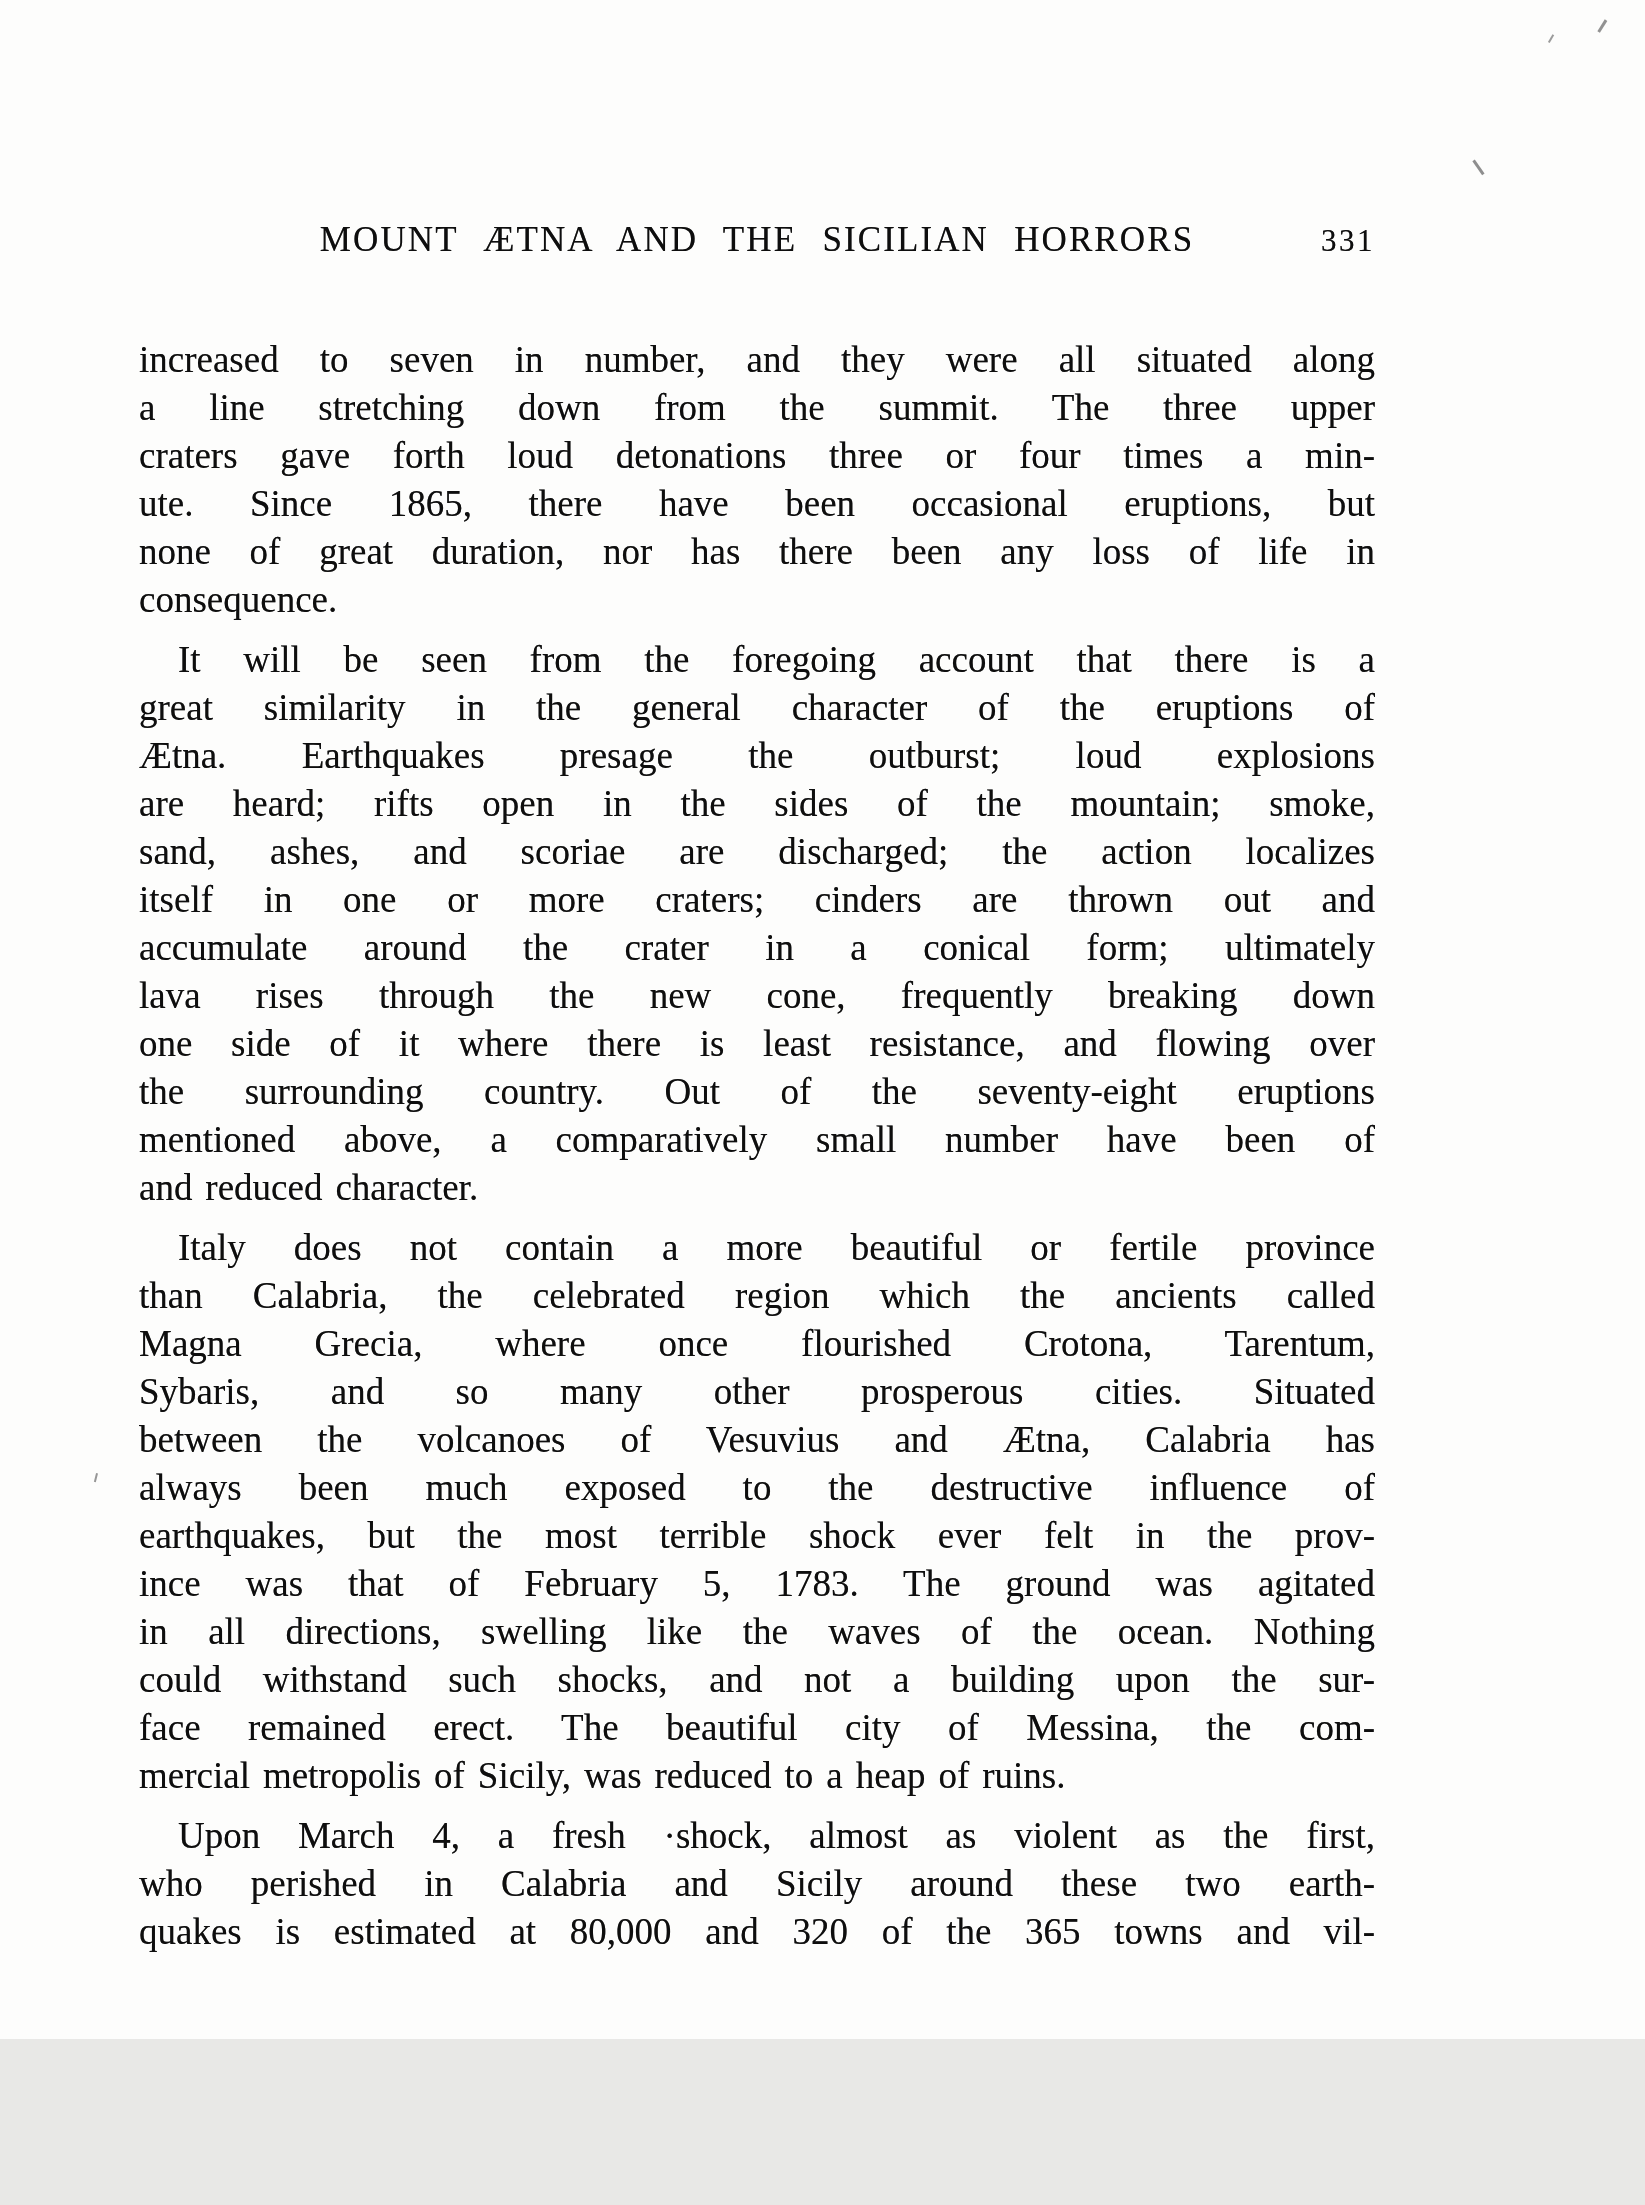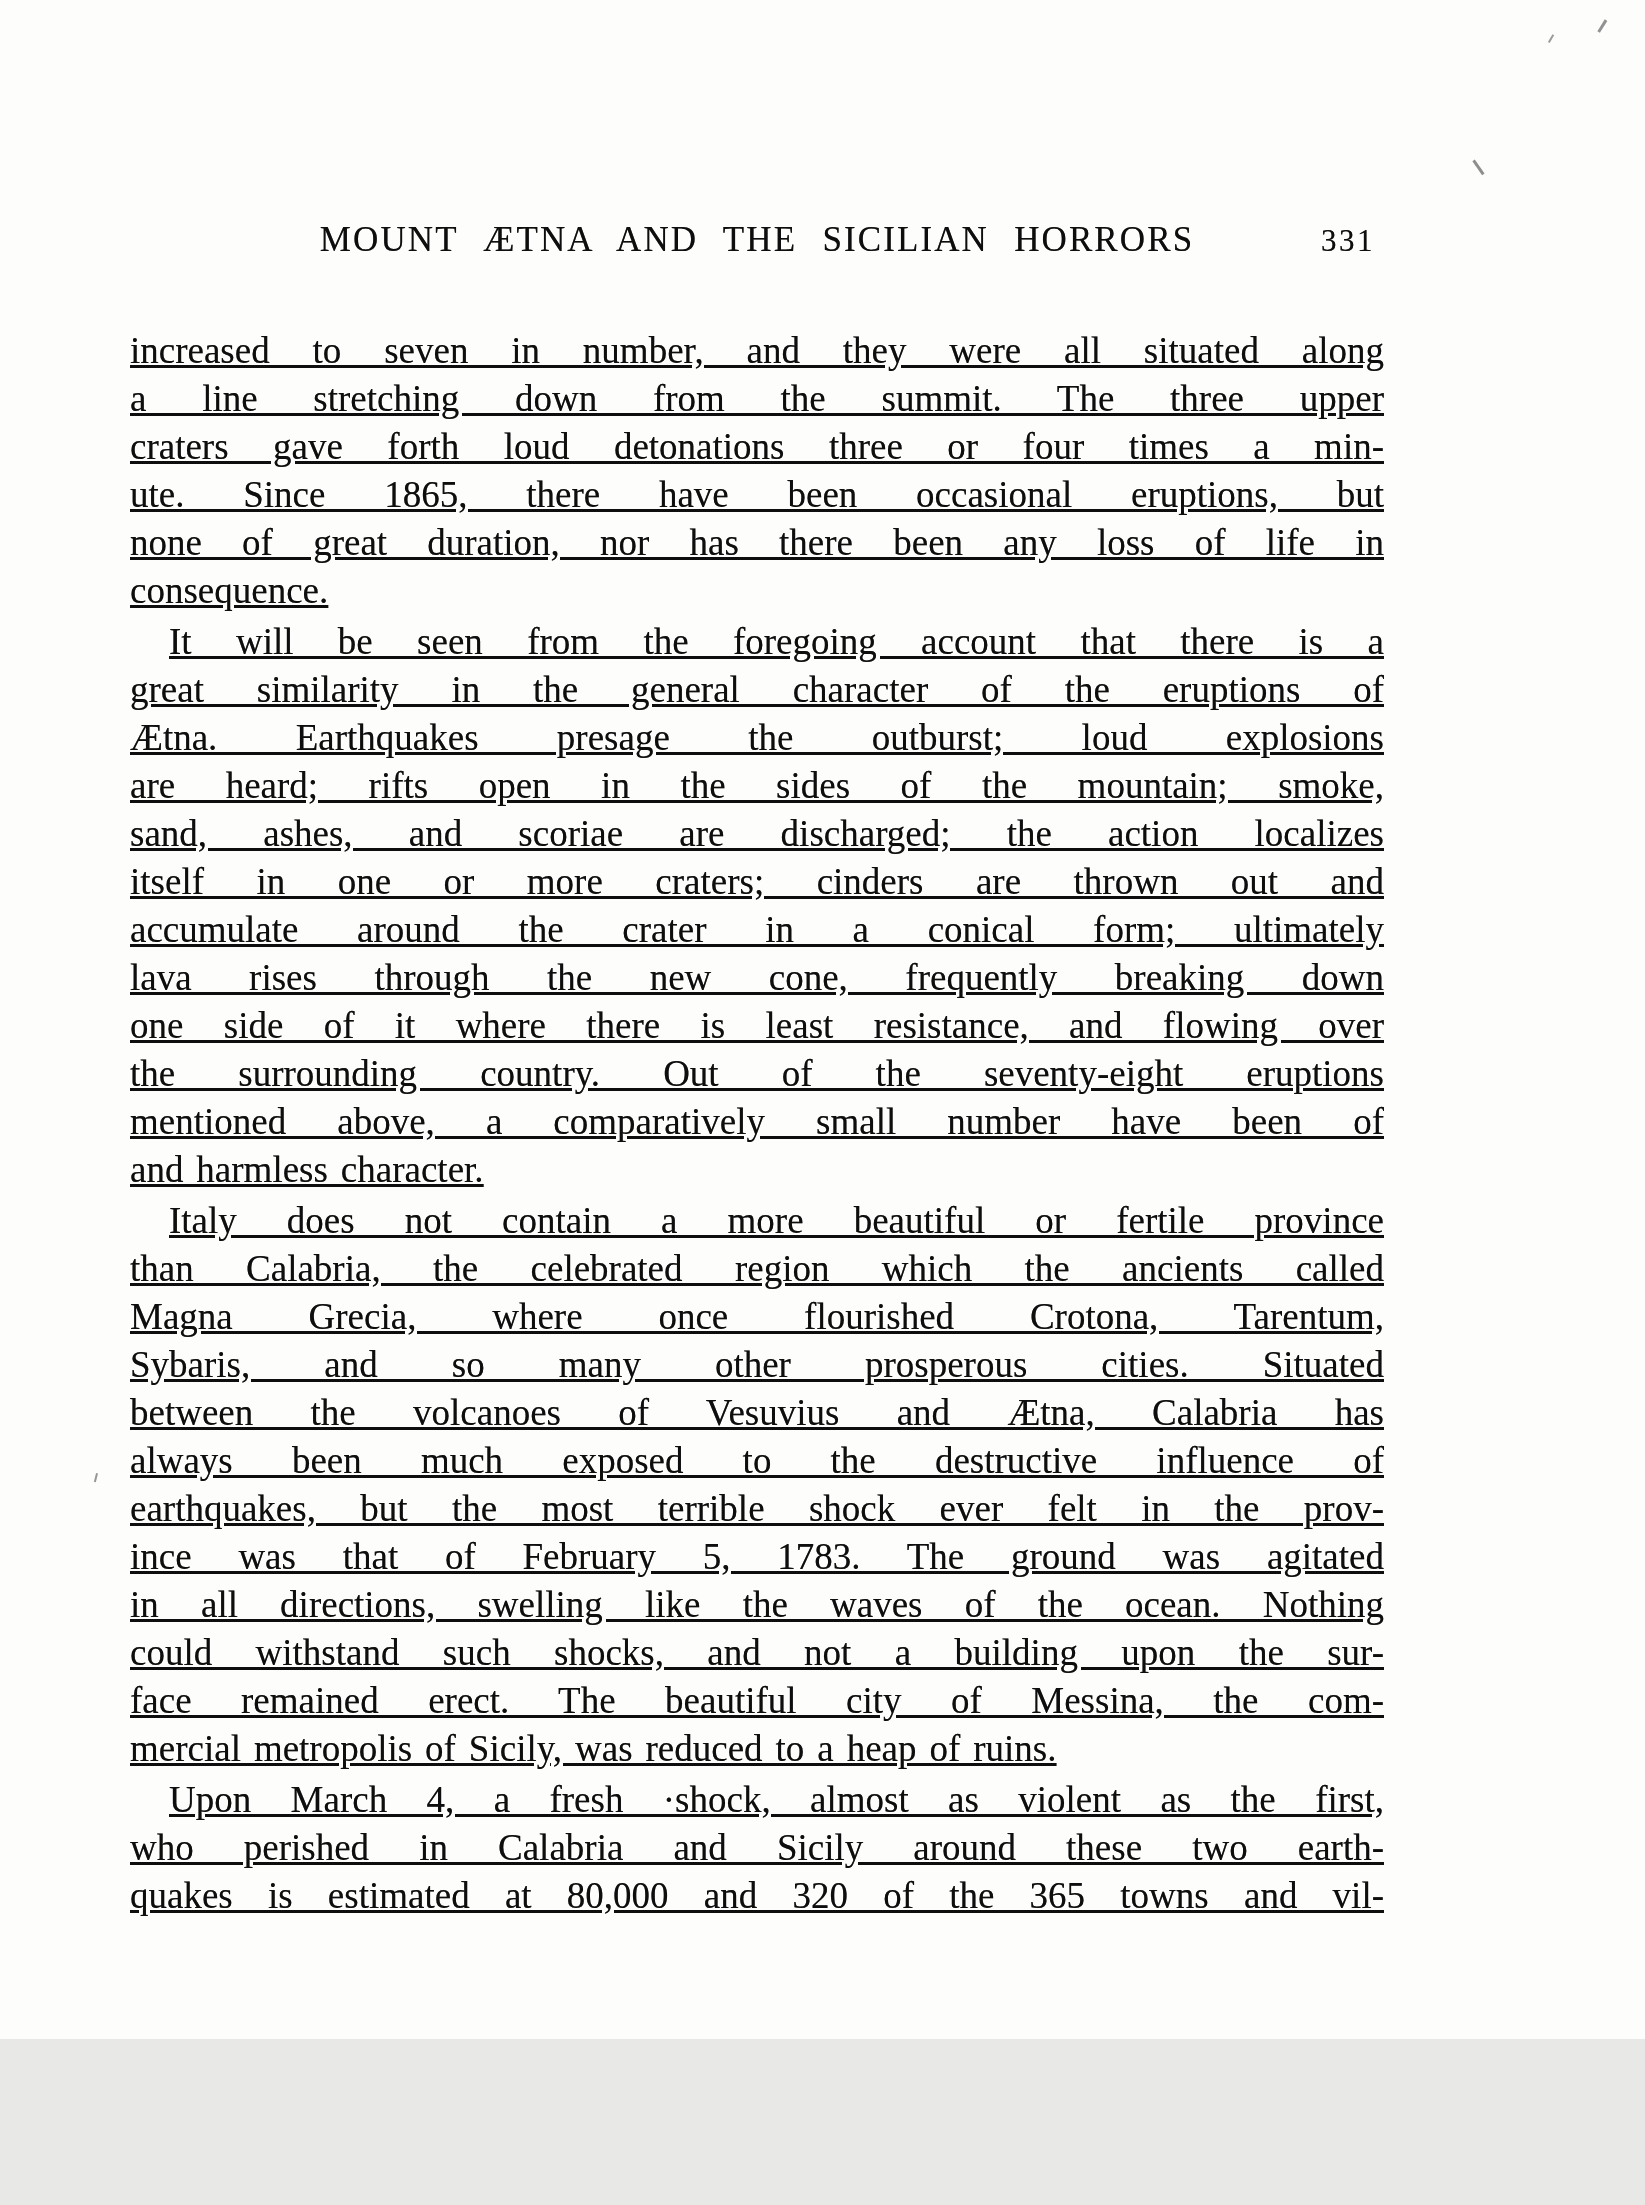--- a/index.html
+++ b/index.html
@@ -32,21 +32,21 @@
     letter-spacing:2.5px;
     text-shadow:0 0 0.6px rgba(12,12,12,.6);
   }
   
   .body-text{
     position:absolute;
     top:324px;left:127px;width:1260px;
     font-size:37px;
     line-height:48px;
   }
-  .para{margin:3px;padding:0;text-decoration:underline;}
+  .para{margin:12px;padding:0;}
   .line{
     display:block;
     height:48px;
     overflow:hidden;
     text-align:justify;
     word-spacing:0.10em;
     white-space:normal;
     text-shadow:0 0 0.6px rgba(12,12,12,.55);
   }
   .line.full{text-align-last:justify;}
@@ -84,21 +84,21 @@
         <span class="line full">great similarity in the general character of the eruptions of</span>
         <span class="line full">Ætna.  Earthquakes presage the outburst; loud explosions</span>
         <span class="line full">are heard; rifts open in the sides of the mountain; smoke,</span>
         <span class="line full">sand, ashes, and scoriae are discharged; the action localizes</span>
         <span class="line full">itself in one or more craters; cinders are thrown out and</span>
         <span class="line full">accumulate around the crater in a conical form; ultimately</span>
         <span class="line full">lava rises through the new cone, frequently breaking down</span>
         <span class="line full">one side of it where there is least resistance, and flowing over</span>
         <span class="line full">the surrounding country.  Out of the seventy-eight eruptions</span>
         <span class="line full">mentioned above, a comparatively small number have been of</span>
-        <span class="line">and harmless character.</span>
+        <span class="line">and reduced character.</span>
       </p>
       <p class="para">
         <span class="line full indent">Italy does not contain a more beautiful or fertile province</span>
         <span class="line full">than Calabria, the celebrated region which the ancients called</span>
         <span class="line full">Magna Grecia, where once flourished Crotona, Tarentum,</span>
         <span class="line full">Sybaris, and so many other prosperous cities.  Situated</span>
         <span class="line full">between the volcanoes of Vesuvius and Ætna, Calabria has</span>
         <span class="line full">always been much exposed to the destructive influence of</span>
         <span class="line full">earthquakes, but the most terrible shock ever felt in the prov-</span>
         <span class="line full">ince was that of February 5, 1783.  The ground was agitated</span>

